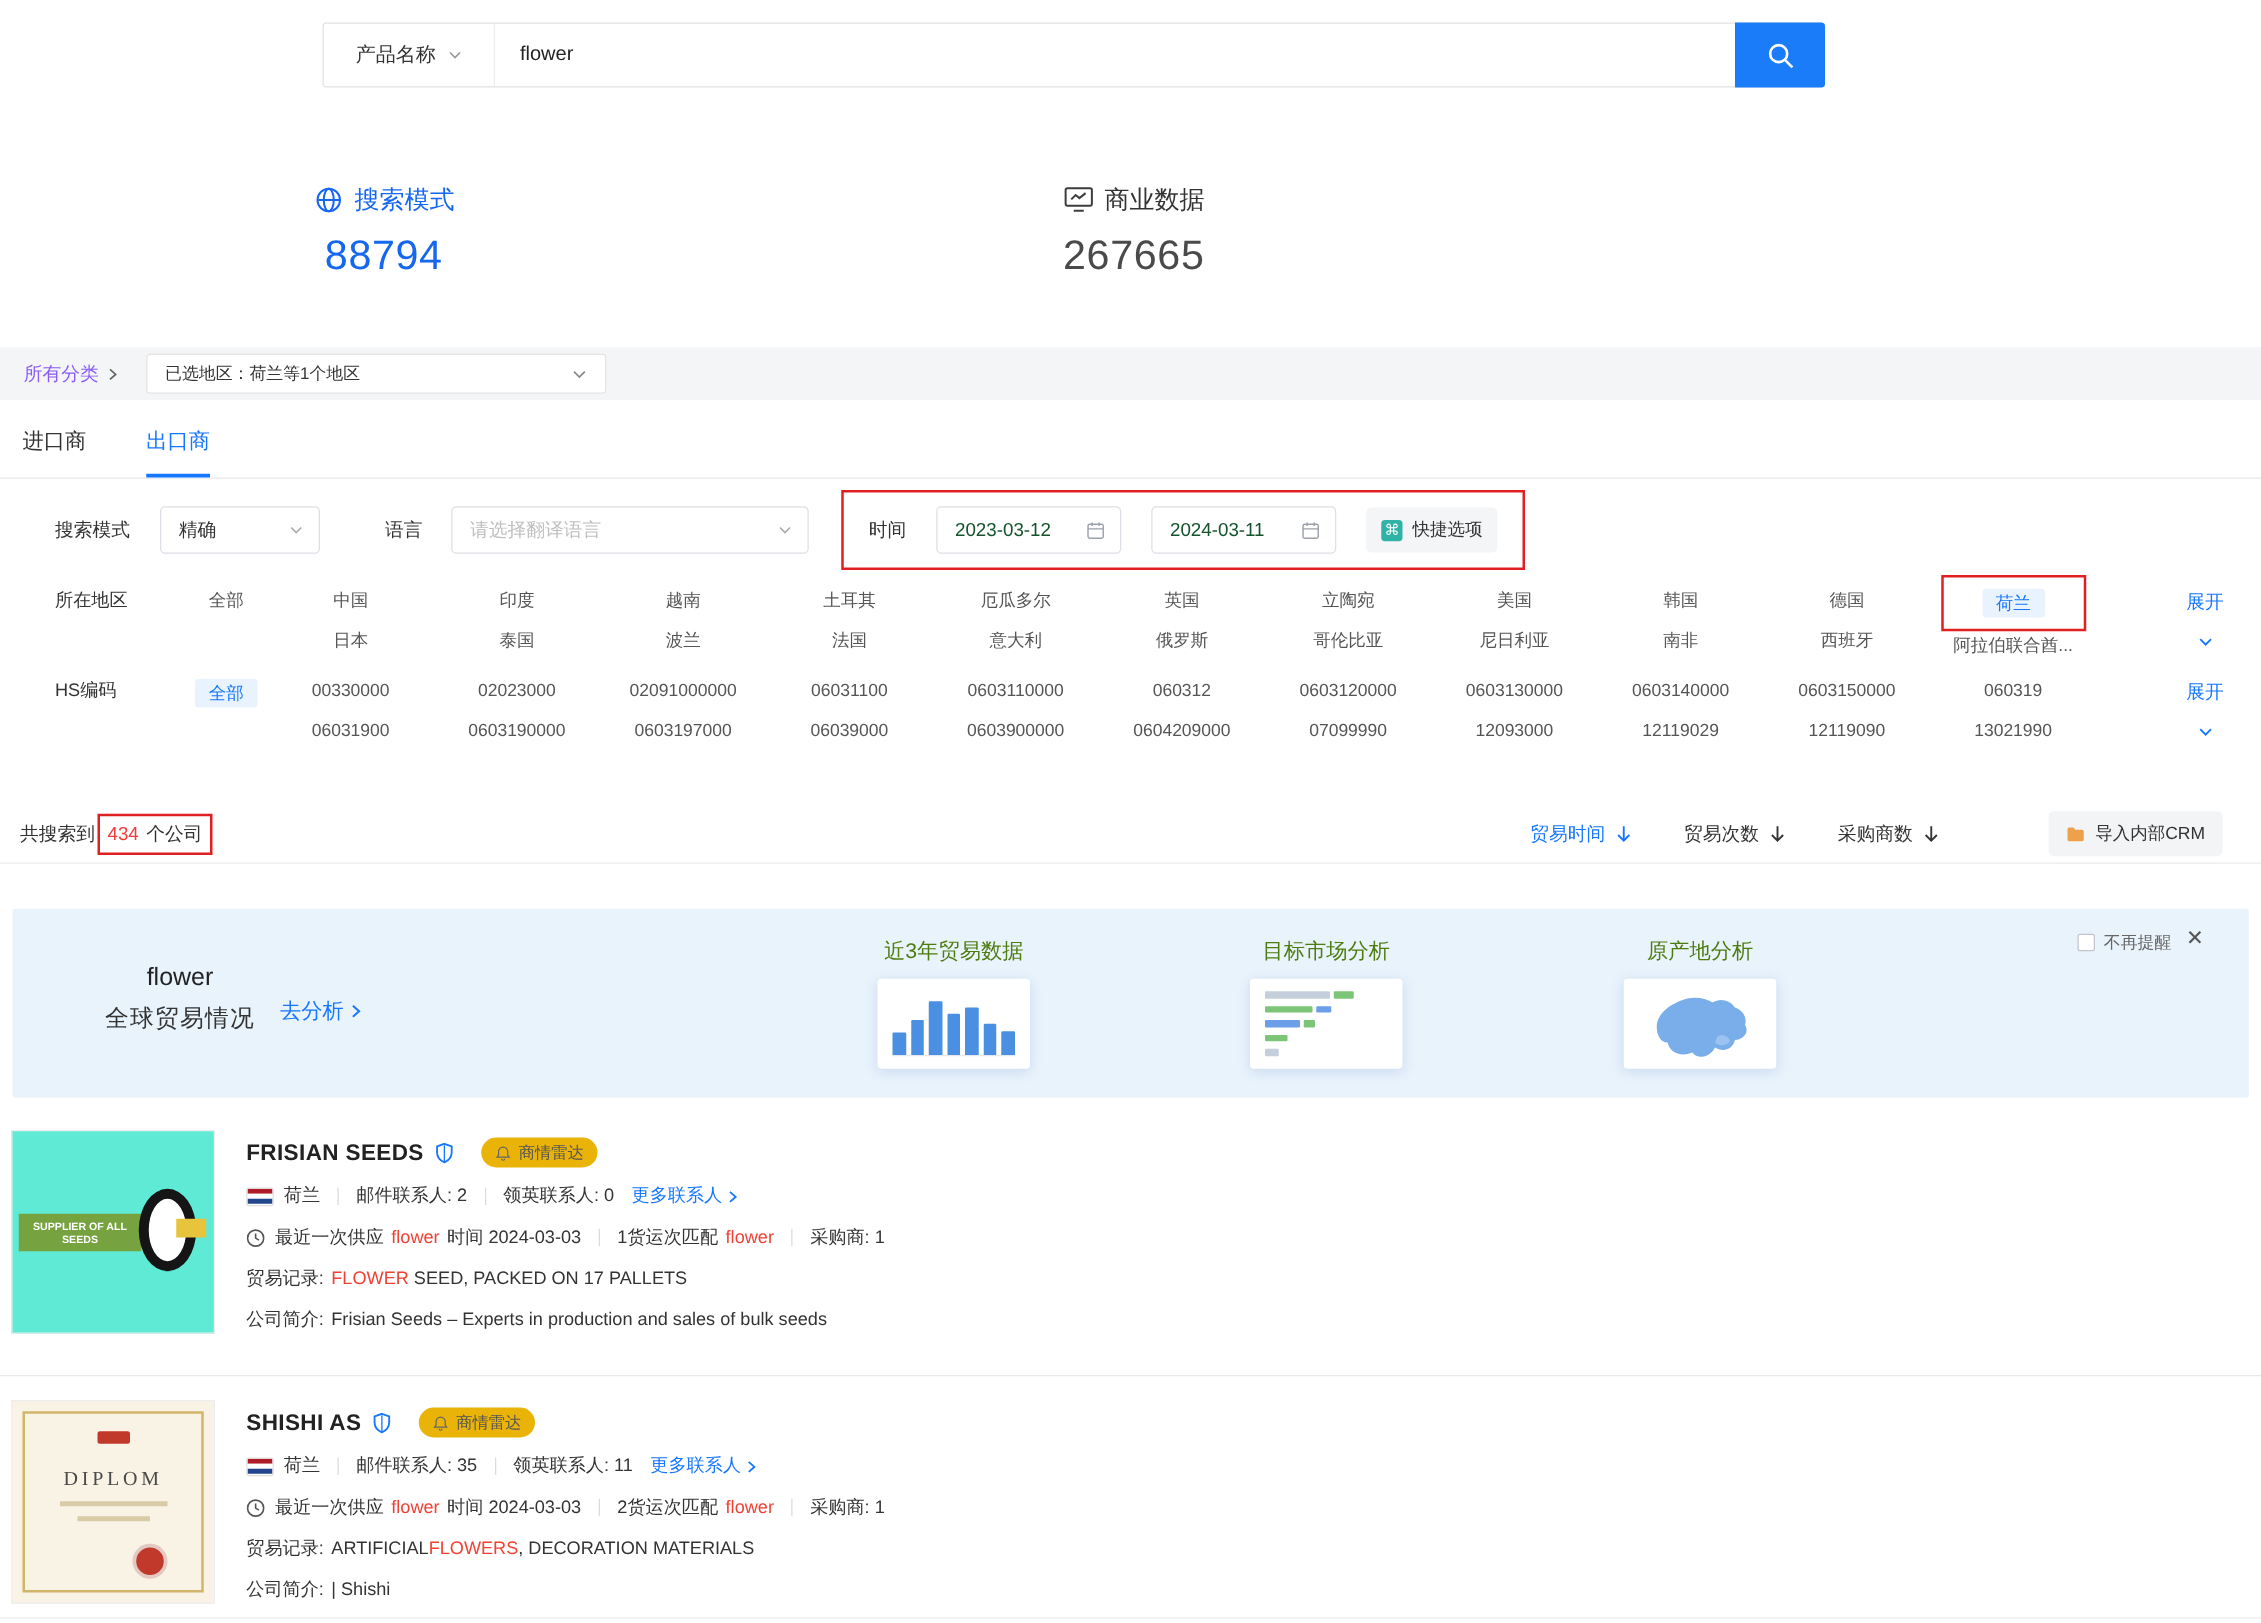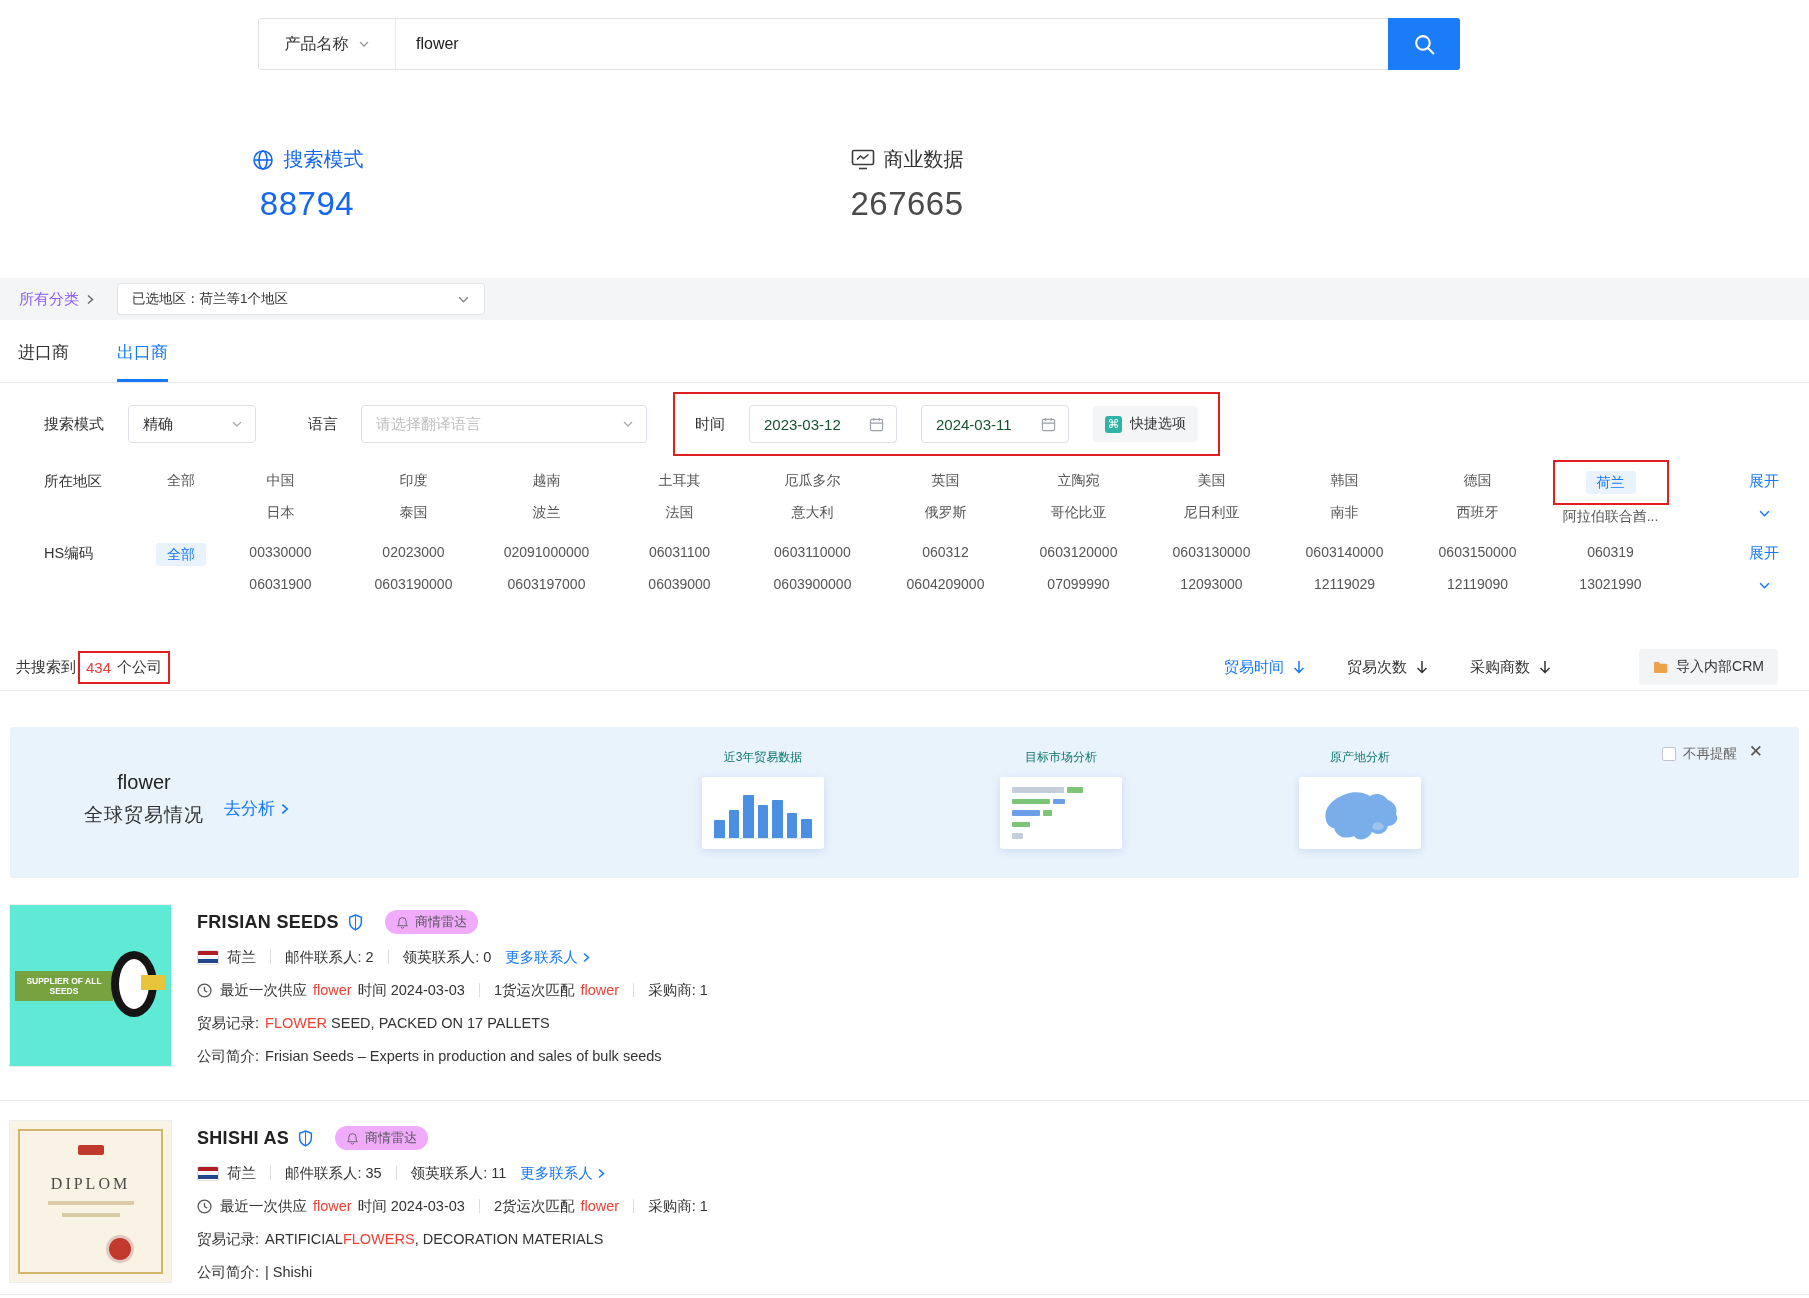--- a/index.html
+++ b/index.html
@@ -65,42 +65,42 @@
   .crm-btn { margin-left:46px; display:inline-flex; align-items:center; gap:8px; height:36px; padding:0 14px; background:#f3f4f6; border:none; border-radius:4px; font-size:14px; color:#333; cursor:pointer; }
   .hdivider { position:absolute; left:0; right:0; height:1px; background:#ebebeb; }
 
   
   .banner { position:absolute; top:727px; left:10px; right:10px; height:151px; background:#e9f3fc; border-radius:2px; }
   .kw-block { position:absolute; left:60px; top:44px; width:148px; text-align:center; }
   .kw-word { font-size:20px; color:#222; }
   .kw-sub { margin-top:8px; font-size:19px; color:#333; letter-spacing:1px; }
   .analyze { position:absolute; left:214px; top:70px; color:#1677ff; font-size:17px; display:inline-flex; align-items:center; gap:4px; cursor:pointer; }
   .bcard { position:absolute; top:22px; width:150px; text-align:center; }
-  .bcard .bc-label { font-size:12px; color:#0f766e; }
+  .bcard .bc-label { font-size:17px; color:#4d7c0f; }
   .bcard .bc-thumb { margin:11px auto 0; width:122px; height:72px; background:#fff; border-radius:3px; box-shadow:0 2px 10px rgba(30,80,160,.15); display:flex; align-items:flex-end; justify-content:center; padding:10px 12px; }
   .bc1 { left:678px; } .bc2 { left:976px; } .bc3 { left:1275px; }
   .bars { display:flex; align-items:flex-end; gap:4px; width:100%; height:100%; border-bottom:1px solid #e3e8ee; }
   .bars i { flex:1; background:#4b8fe2; border-radius:1px 1px 0 0; }
   .hbars { display:flex; flex-direction:column; justify-content:center; gap:6px; width:100%; height:100%; }
   .hrow { display:flex; gap:3px; height:6px; }
   .hrow i { border-radius:1px; }
   .sg { background:#7cc576; } .sb { background:#6d9ee8; } .sn { background:#c4cfdb; }
   .dismiss { position:absolute; right:62px; top:18px; display:flex; align-items:center; gap:7px; font-size:13.5px; color:#666; }
   .chk { width:14px; height:14px; border:1px solid #c2c6cc; background:#fff; border-radius:2px; cursor:pointer; }
   .close-x { position:absolute; right:36px; top:14px; font-size:17px; color:#555; cursor:pointer; }
 
   
   .company { position:absolute; left:0; width:100%; height:196px; }
   .c1 { top:904px; } .c2 { top:1120px; }
   .logo { position:absolute; left:9px; top:0; width:163px; height:163px; border:1px solid #ededed; background:#5eead4; overflow:hidden; }
   .c-body { position:absolute; left:197px; top:6px; right:30px; }
   .c-line { display:flex; align-items:center; margin-bottom:13px; line-height:20px; }
   .c-name { font-size:18px; font-weight:bold; color:#222; letter-spacing:.3px; cursor:pointer; }
   .shield { margin-left:9px; display:inline-flex; cursor:pointer; }
-  .radar-pill { margin-left:22px; display:inline-flex; align-items:center; gap:6px; height:24px; padding:0 11px; background:#f0abfc; border-radius:12px; font-size:13px; color:#555; cursor:pointer; }
+  .radar-pill { margin-left:22px; display:inline-flex; align-items:center; gap:6px; height:24px; padding:0 11px; background:#eab308; border-radius:12px; font-size:13px; color:#555; cursor:pointer; }
   .flag { display:inline-flex; flex-direction:column; width:22px; height:15px; border:1px solid #e0e0e0; border-radius:2px; overflow:hidden; margin-right:8px; }
   .flag i { flex:1; } .flag .r{background:#ae1c28;} .flag .w{background:#fff;} .flag .b{background:#21468b;}
   .vsep { width:1px; height:14px; background:#dcdcdc; margin:0 14px; }
   .c-text { font-size:14.5px; color:#333; }
   .kw-red { color:#f04134; }
   .more-link { color:#1677ff; font-size:14.5px; margin-left:14px; display:inline-flex; align-items:center; gap:3px; cursor:pointer; }
   .clock { margin-right:8px; display:inline-flex; }
   .gap6 { display:inline-block; width:6px; }
 
   

